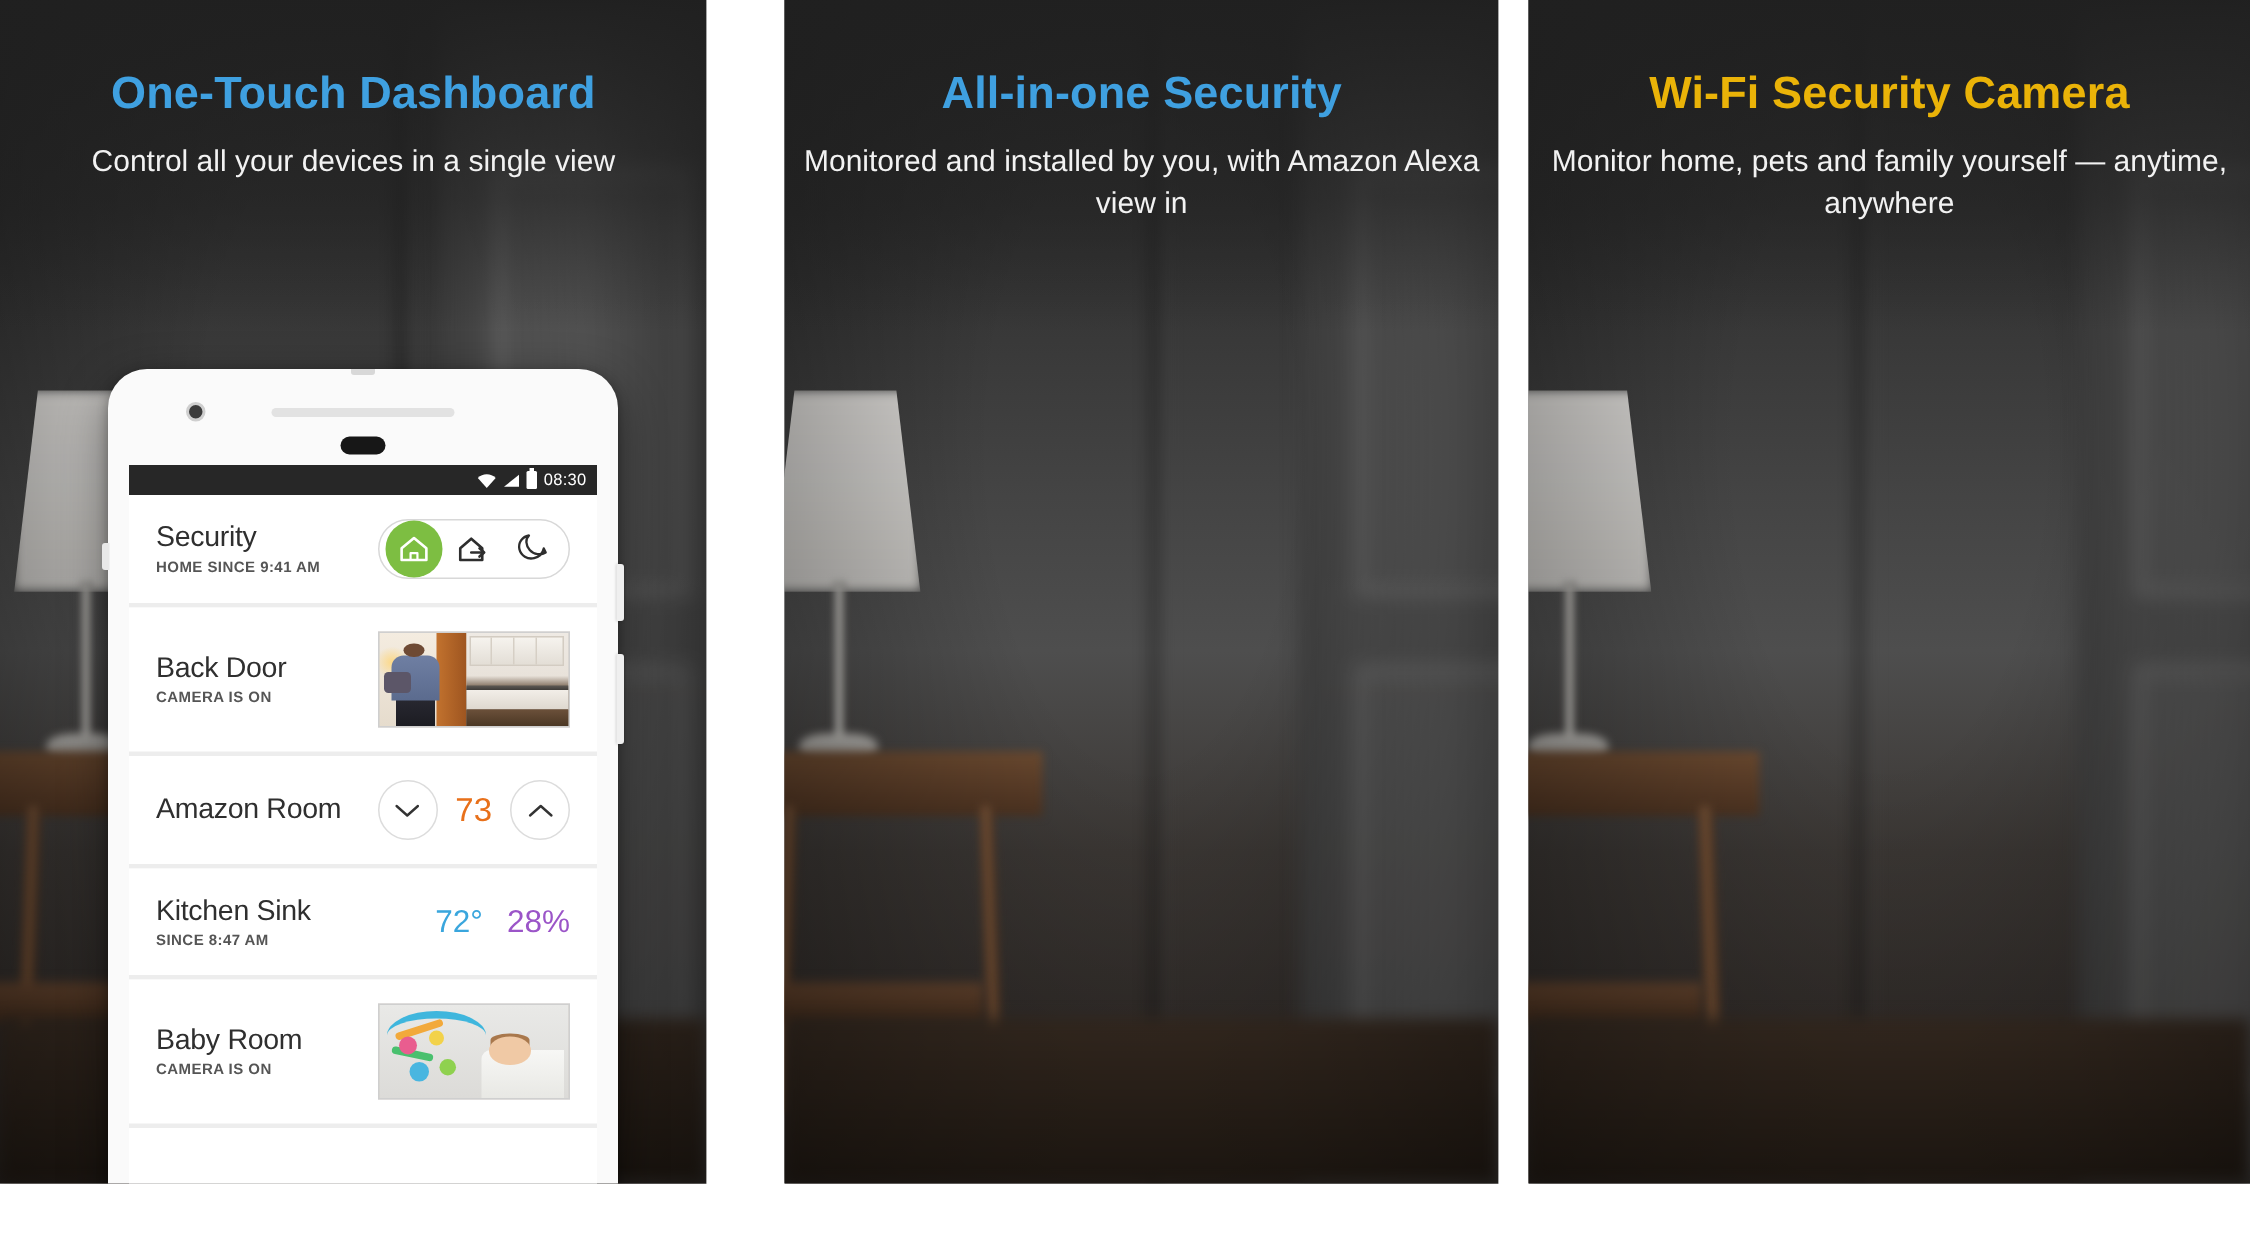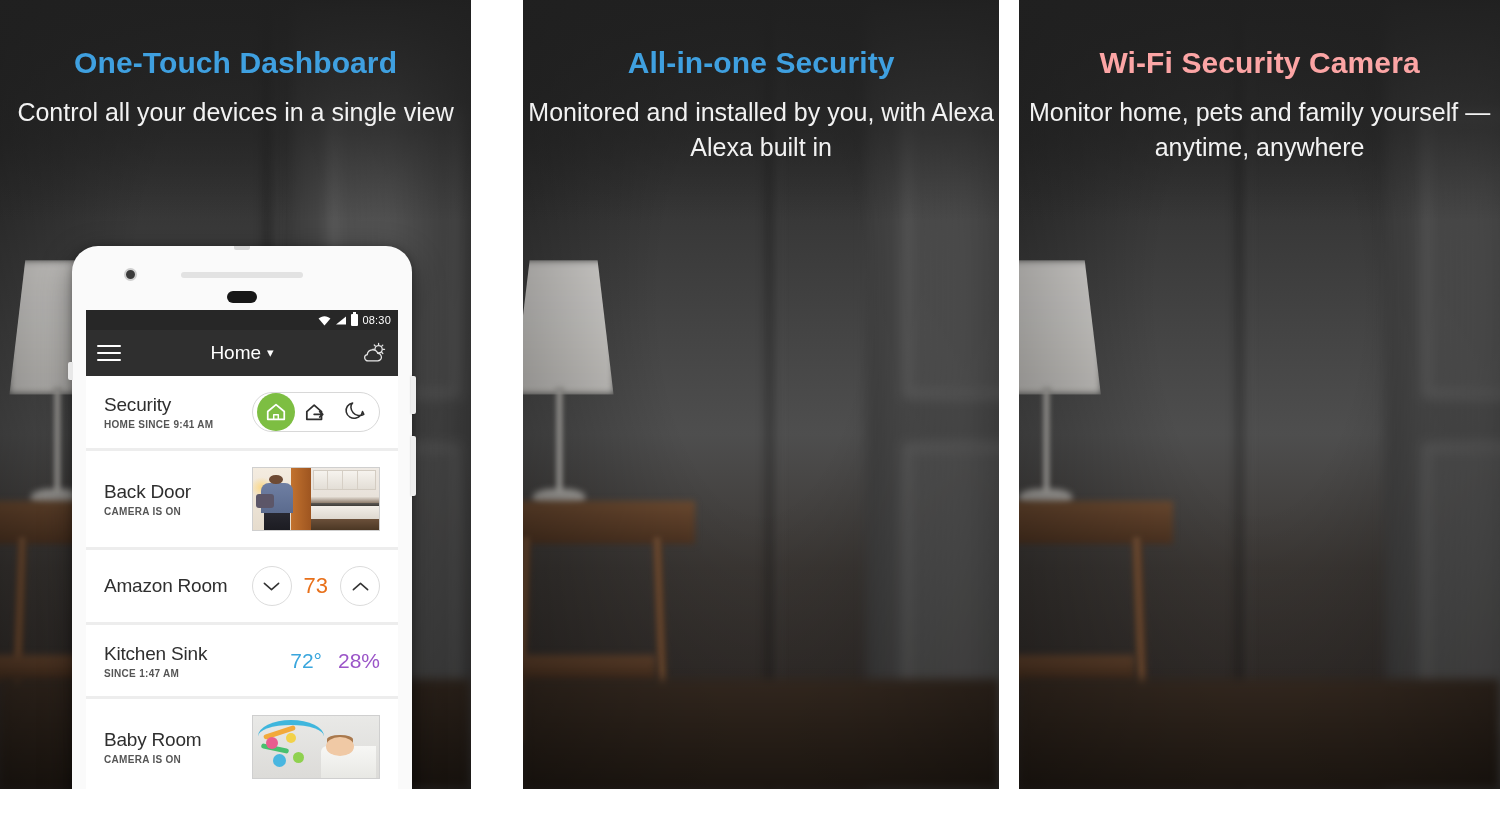--- a/index.html
+++ b/index.html
@@ -54,21 +54,21 @@
   .floor { position:absolute; left:0; bottom:0; width:100%; height:14%;
      background:linear-gradient(180deg,#3a2d23,#241c15); filter:blur(5px); }
   .vignette { position:absolute; inset:0;
      background:radial-gradient(ellipse at 50% 38%,rgba(0,0,0,0) 30%,rgba(0,0,0,.42) 100%); }
   .topfade { position:absolute; left:0; top:0; width:100%; height:28%;
      background:linear-gradient(180deg,rgba(32,32,32,.97),rgba(32,32,32,.55) 60%,rgba(32,32,32,0)); }
 
   
   .head { position:relative; z-index:4; text-align:center; padding-top:46px; }
   .head h1 { font-size:30px; font-weight:bold; letter-spacing:.1px; }
-  .head p { margin-top:15px; font-size:25px; color:#f2f2f2; line-height:1.38; font-weight:400; }
+  .head p { margin-top:15px; font-size:20px; color:#f2f2f2; line-height:1.38; font-weight:400; }
 
   
   .phone { position:absolute; z-index:5; background:#fafafa;
      border-radius:26px 26px 0 0;
      box-shadow:0 10px 32px rgba(0,0,0,.45), 0 2px 8px rgba(0,0,0,.3); }
   .phone.ph1 { left:72px; top:246px; width:340px; height:600px; }
   .p-cam { position:absolute; left:52px; top:22px; width:13px; height:13px; border-radius:50%;
      background:#3b3b3b; border:2px solid #cfcfcf; }
   .p-speaker { position:absolute; left:50%; top:26px; transform:translateX(-50%);
      width:122px; height:6px; border-radius:3px; background:#e2e2e2; }
@@ -207,37 +207,20 @@
           <svg class="ic-wifi" viewBox="0 0 24 20">
               <path d="M12 19 1 6.5C4 3.7 7.8 2 12 2s8 1.7 11 4.5z" fill="#fff"></path>
             </svg>
           <svg class="ic-sig" viewBox="0 0 24 20">
               <path d="M22 2v16H2z" fill="#fff"></path>
             </svg>
           <div class="ic-bat"></div>
           <span class="clock">08:30</span>
         </div>
 
-        <div class="appbar">
-          <div class="burger">
-              <span></span>
-              <span></span>
-              <span></span>
-            </div>
-          <div class="appbar-title">
-            <span>Home</span><span class="chev">▾</span>
-          </div>
-          <svg class="weather" viewBox="0 0 28 24" fill="none" stroke="#e6e6e6" stroke-width="1.4">
-            <circle cx="19" cy="8" r="4"></circle>
-            <g stroke-linecap="round">
-                <path d="M19 1.5v1.6M19 13v1.6M25.5 8h-1.6M14.1 8h-1.6M23.6 3.4l-1.1 1.1M15.4 11.6l-1.1 1.1M23.6 12.6l-1.1-1.1M15.4 4.4l-1.1-1.1"></path>
-              </g>
-            <path d="M8 20.5h10a4 4 0 0 0 .2-8 6 6 0 0 0-11.6 1.3A3.4 3.4 0 0 0 8 20.5z" fill="#2f2f2f"></path>
-          </svg>
-        </div>
 
         <div class="cards">
 
           <div class="card">
             <div>
               <div class="ttl">Security</div>
               <div class="sub">HOME SINCE 9:41 AM</div>
             </div>
             <div class="seg">
               <div class="cell on">
@@ -300,21 +283,21 @@
                 <svg width="19" height="13" viewBox="0 0 24 16" fill="none" stroke="#333" stroke-width="2" stroke-linecap="round" stroke-linejoin="round">
                     <path d="M3 12l9-8 9 8"></path>
                   </svg>
               </div>
             </div>
           </div>
 
           <div class="card">
             <div>
               <div class="ttl">Kitchen Sink</div>
-              <div class="sub">SINCE 1:47 AM</div>
+              <div class="sub">SINCE 8:47 AM</div>
             </div>
             <div class="vals">
               <span class="v-temp">72°</span>
               <span class="v-hum">28%</span>
             </div>
           </div>
 
           <div class="card">
             <div>
               <div class="ttl">Baby Room</div>
@@ -356,21 +339,21 @@
       <div class="table-leg l1" style="left:-1%"></div>
         <div class="table-leg l2" style="left:28%"></div>
       <div class="table-shelf" style="left:-12%"></div>
         <div class="floor"></div>
       <div class="vignette"></div>
         <div class="topfade"></div>
     </div>
 
     <div class="head">
       <h1 style="color:#3fa0e0">All-in-one Security</h1>
-      <p>Monitored and installed by you, with Alexa Alexa built in</p>
+      <p>Monitored and installed by you, with Amazon Alexa view in</p>
     </div>
 
   </div>
 
   <div class="panel gap"></div>
 
   <div class="panel p3">
     <div class="bg">
       <div class="bg-base"></div>
       <div class="wall" style="right:-18%"></div>
@@ -380,19 +363,19 @@
       <div class="lamp-base" style="left:0%"></div>
       <div class="table-top" style="left:-16%"></div>
       <div class="table-leg l2" style="left:24%"></div>
       <div class="table-shelf" style="left:-16%"></div>
         <div class="floor"></div>
       <div class="vignette"></div>
         <div class="topfade"></div>
     </div>
 
     <div class="head">
-      <h1 style="color:#fca5a5">Wi-Fi Security Camera</h1>
+      <h1 style="color:#eab308">Wi-Fi Security Camera</h1>
       <p>Monitor home, pets and family yourself — anytime, anywhere</p>
     </div>
 
   </div>
 
 </div>
 
 </body></html>

